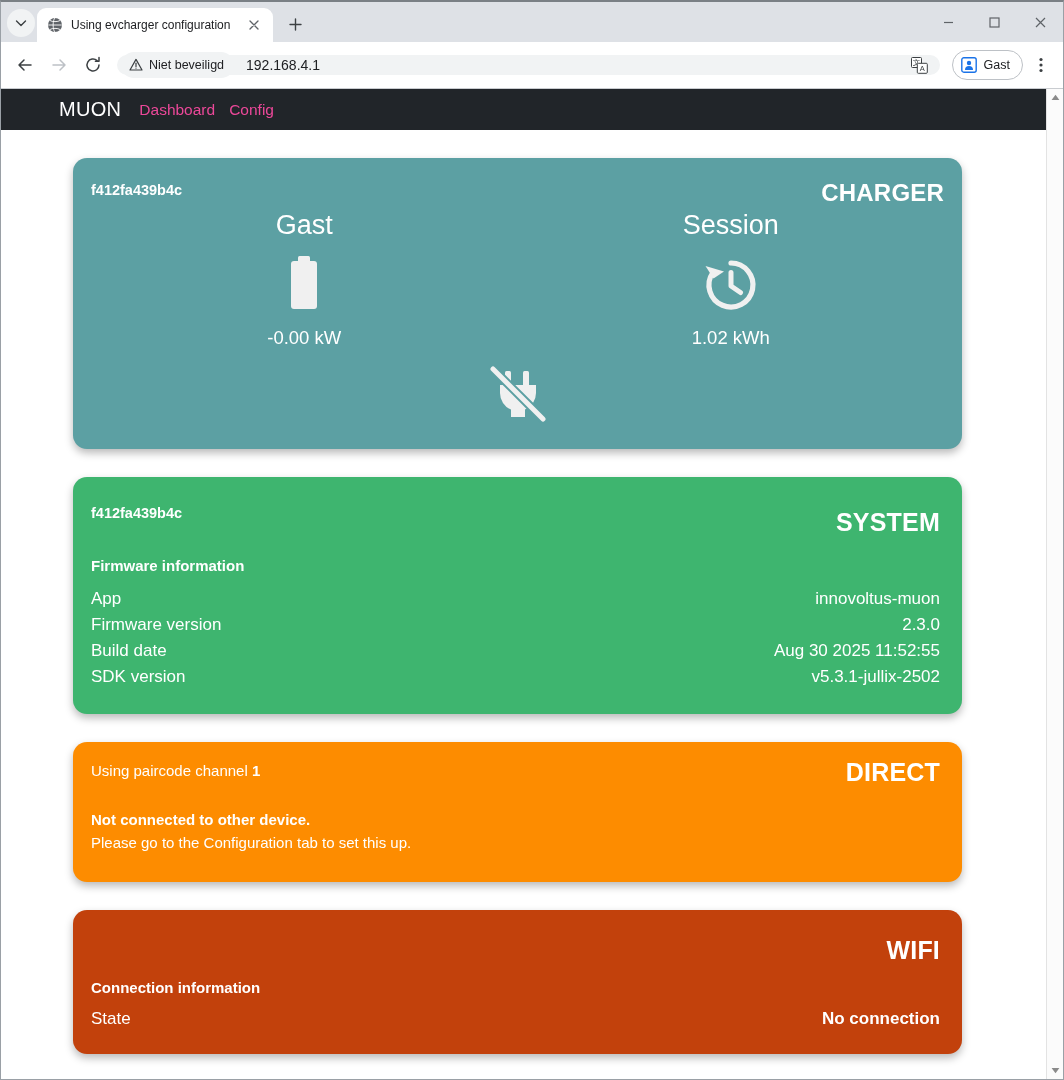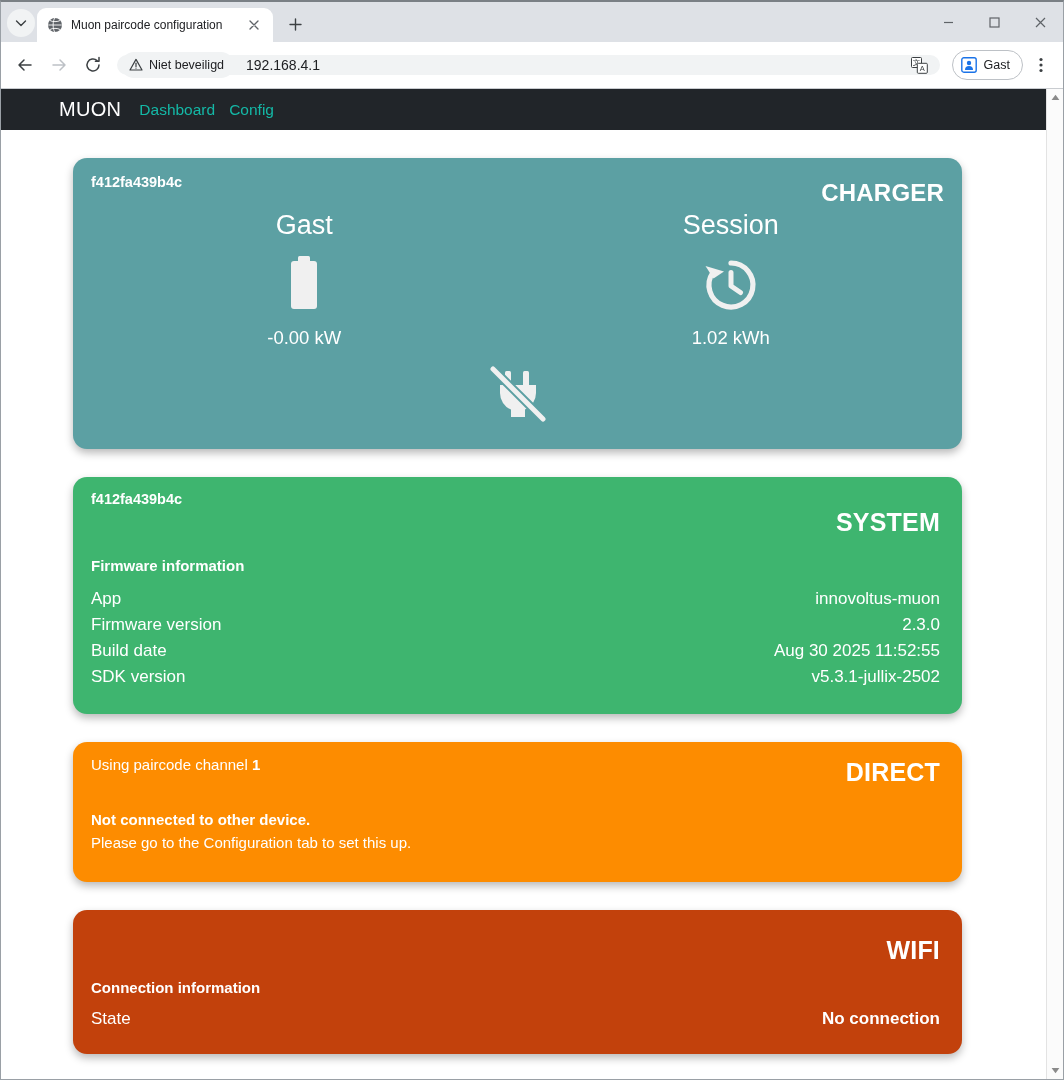--- a/index.html
+++ b/index.html
@@ -63,28 +63,28 @@
   .scrollbar { width: 17px; flex: 0 0 17px; background: #fbfbfb; border-left: 1px solid #e3e3e3;
                position: relative; display: flex; flex-direction: column; }
   .sb-arrow { height: 17px; display: flex; align-items: center; justify-content: center; }
   .sb-track { flex: 1; position: relative; }
   .sb-thumb { position: absolute; left: 2px; right: 2px; top: 0; height: 0; }
 
   
   .navbar { height: 41px; background: #212529; display: flex; align-items: center;
             padding-left: 58px; }
   .brand { color: #ffffff; font-size: 20px; letter-spacing: .3px; margin-right: 18px; }
-  .nav-link { color: #14b8a6; font-size: 15.5px; margin-right: 14px; text-decoration: none; }
+  .nav-link { color: #ec4899; font-size: 15.5px; margin-right: 14px; text-decoration: none; }
 
   
   .content { padding: 28px 84px 0 72px; }
   .card { border-radius: 14px; color: #ffffff; margin-bottom: 28px;
           box-shadow: 0 4px 8px rgba(0,0,0,.28); position: relative; }
 
-  .card-head { display: flex; justify-content: space-between; align-items: flex-start; }
+  .card-head { display: flex; justify-content: space-between; align-items: center; }
   .card-id { font-size: 14.5px; font-weight: bold; }
   .card-type { font-size: 25px; font-weight: bold; letter-spacing: .2px; line-height: 1; }
 
   
   .charger { background: #5ca0a3; padding: 16px 18px 20px 18px; min-height: 282px; }
   .charger .card-type { font-size: 24px; margin-top: 7px; }
   .metrics { display: flex; justify-content: center; gap: 0; margin-top: 6px; }
   .metric { width: 436px; text-align: center; }
   .metric-label { font-size: 27px; font-weight: 300; line-height: 1.1; }
   .metric-icon { height: 64px; display: flex; align-items: center; justify-content: center;
@@ -127,21 +127,21 @@
       </svg>
     </div>
 
     <div class="tab">
       <span class="favicon">
         <svg width="16" height="16" viewBox="0 0 16 16">
           <circle cx="8" cy="8" r="7" fill="#5f6368"></circle>
           <path d="M8 1 C5.5 3 5.5 13 8 15 M1.2 8 H14.8 M3 3.5 C5 5 11 5 13 3.5 M3 12.5 C5 11 11 11 13 12.5" fill="none" stroke="#ffffff" stroke-width="0.9"></path>
         </svg>
       </span>
-      <span class="tab-title">Muon paircode configuration</span>
+      <span class="tab-title">Using evcharger configuration</span>
       <span class="tab-close">
         <svg width="10" height="10" viewBox="0 0 10 10">
           <path d="M1 1 L9 9 M9 1 L1 9" stroke="#5f6368" stroke-width="1.3" stroke-linecap="round"></path>
         </svg>
       </span>
     </div>
 
     <div class="new-tab">
       <svg width="13" height="13" viewBox="0 0 13 13">
         <path d="M6.5 1 V12 M1 6.5 H12" stroke="#3c4043" stroke-width="1.4" stroke-linecap="round"></path>

